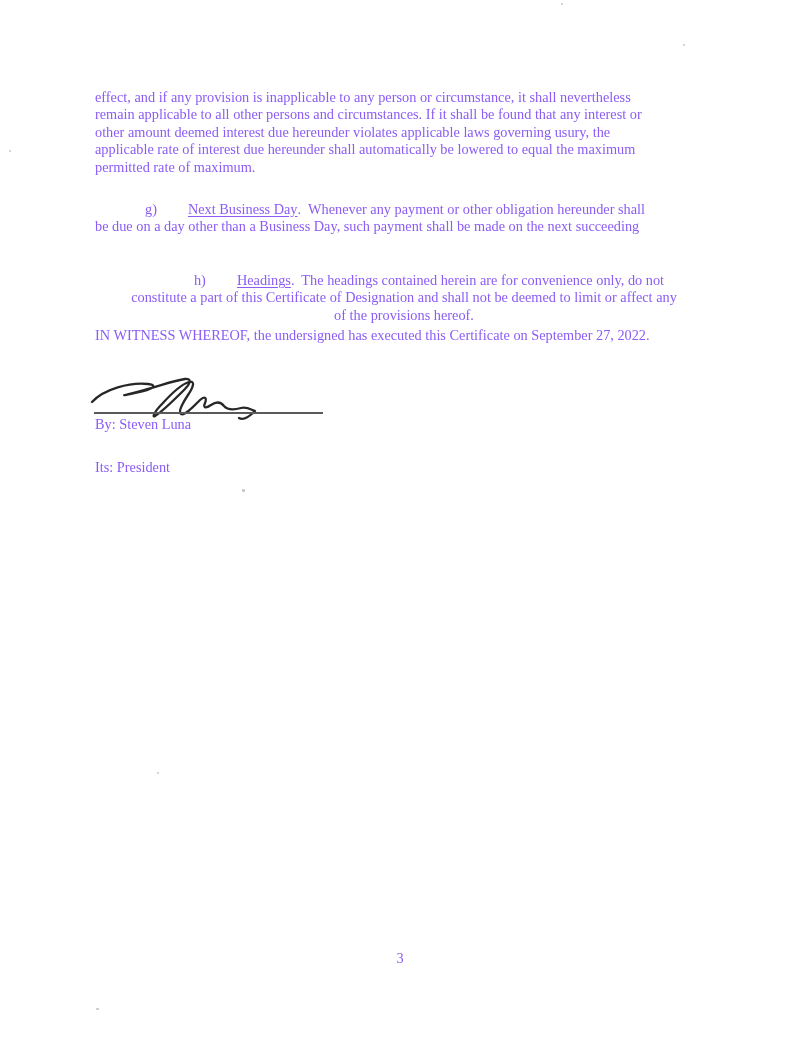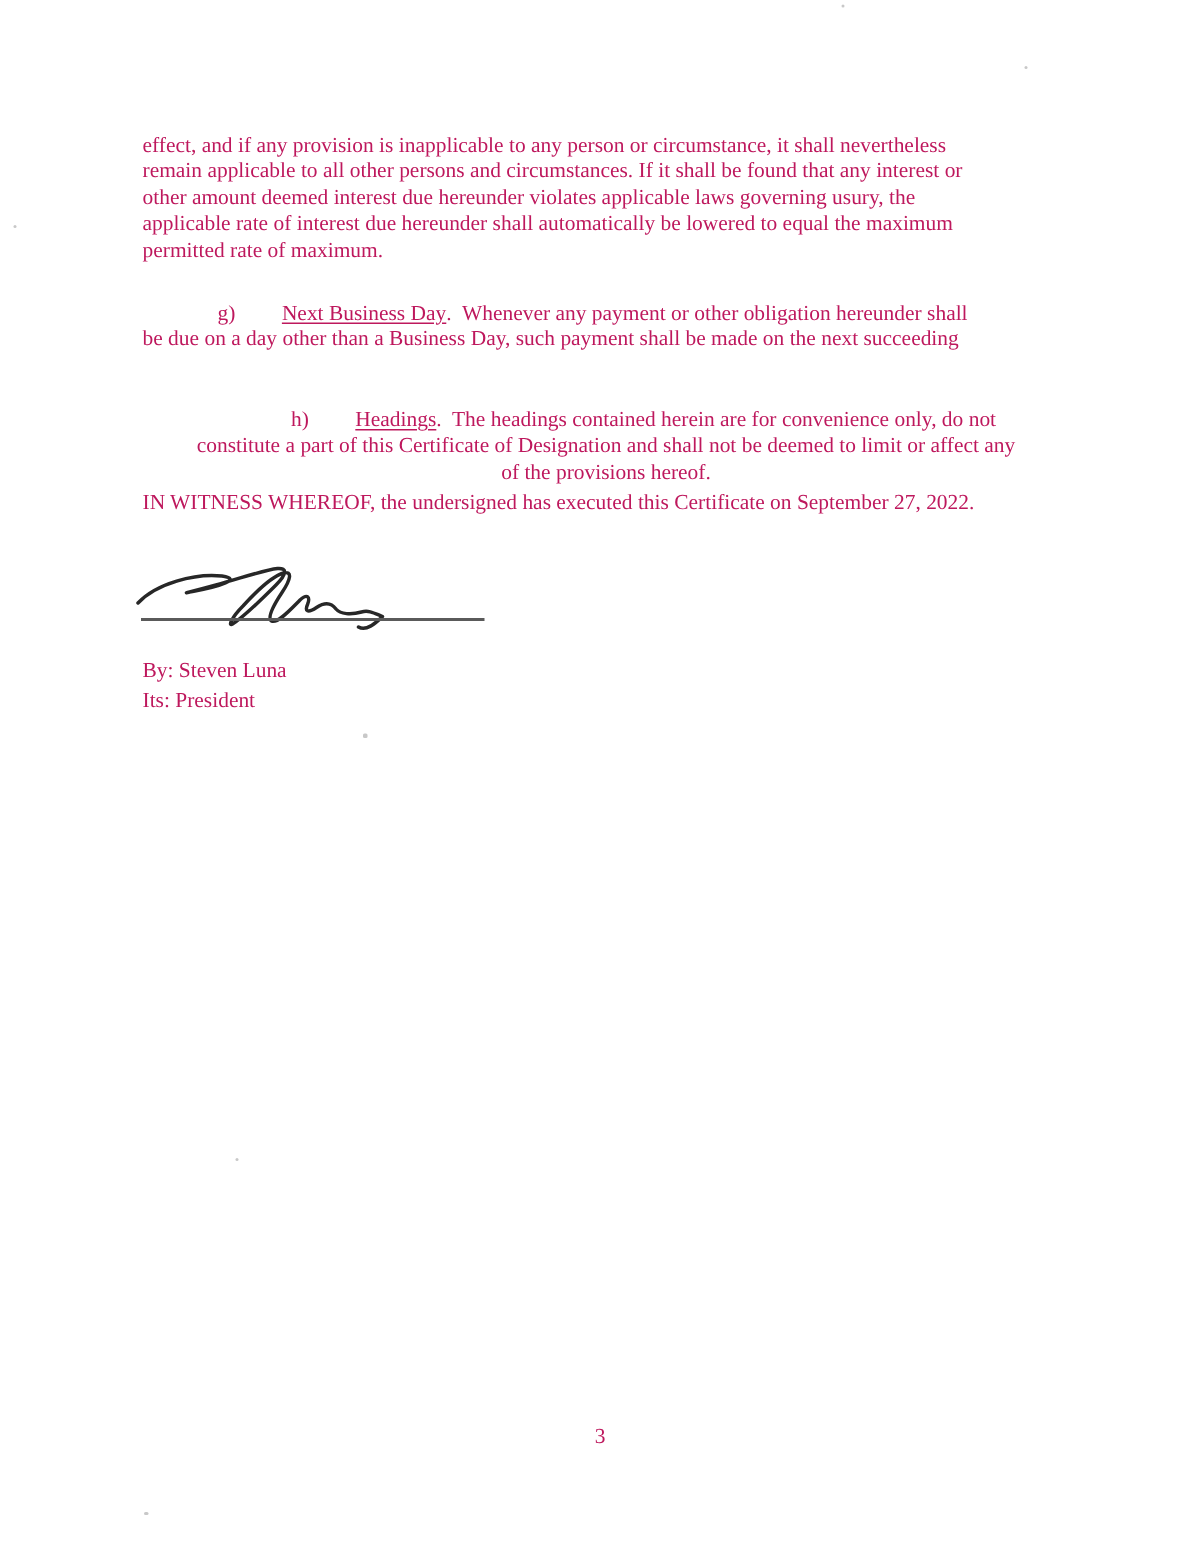--- a/index.html
+++ b/index.html
@@ -7,21 +7,21 @@
     padding: 0;
     background: #e8e8e8;
   }
   .page {
     position: relative;
     width: 800px;
     height: 1038px;
     background: #ffffff;
     overflow: hidden;
     font-family: "Liberation Serif", "DejaVu Serif", serif;
-    color: #be185d;
+    color: #8b5cf6;
     font-size: 14.3px;
     line-height: 17.4px;
   }
   .block {
     position: absolute;
     left: 95px;
     width: 618px;
   }
   .tline {
     white-space: pre;
@@ -58,21 +58,21 @@
     height: 50px;
   }
   .sig-line {
     position: absolute;
     left: 94px;
     top: 412px;
     width: 229px;
     height: 2px;
     background: #5a5a5a;
   }
-  #by-line  { top: 439px; }
+  #by-line  { top: 416px; }
   #its-line { top: 459px; }
   .page-number {
     position: absolute;
     left: 0;
     top: 950px;
     width: 800px;
     text-align: center;
   }
   .speck {
     position: absolute;

